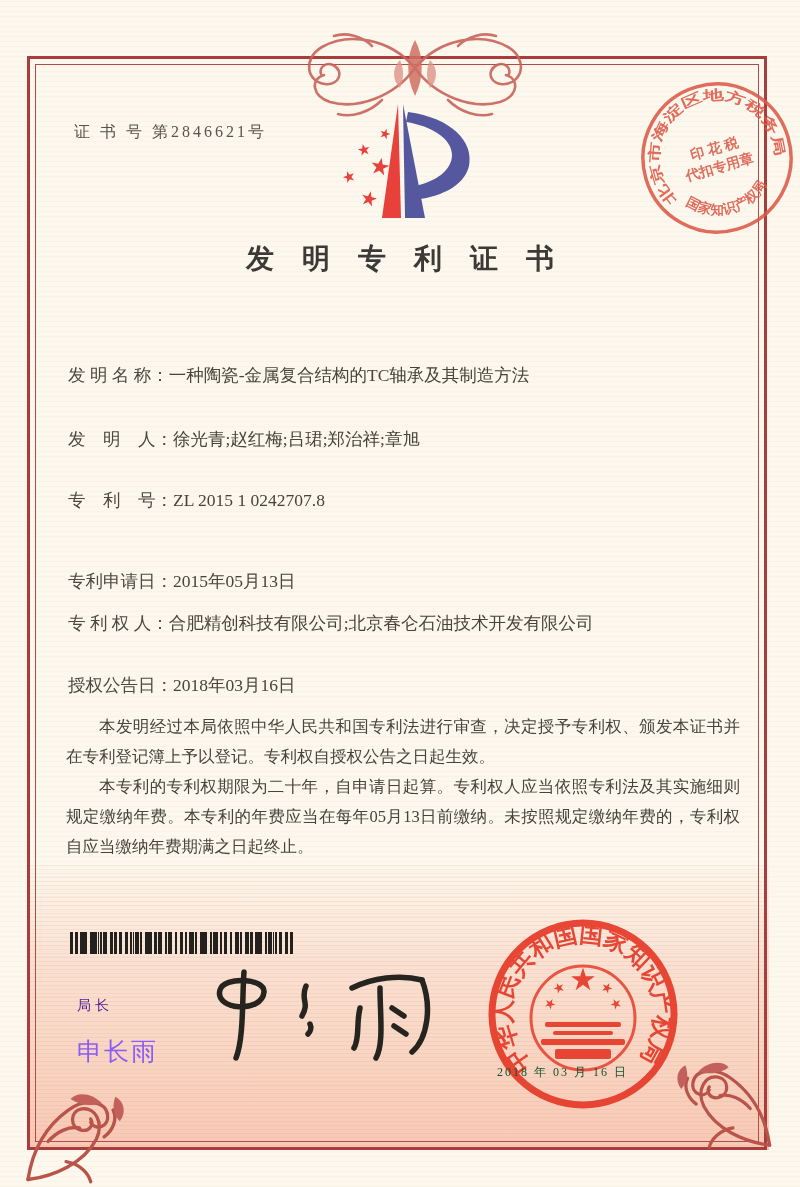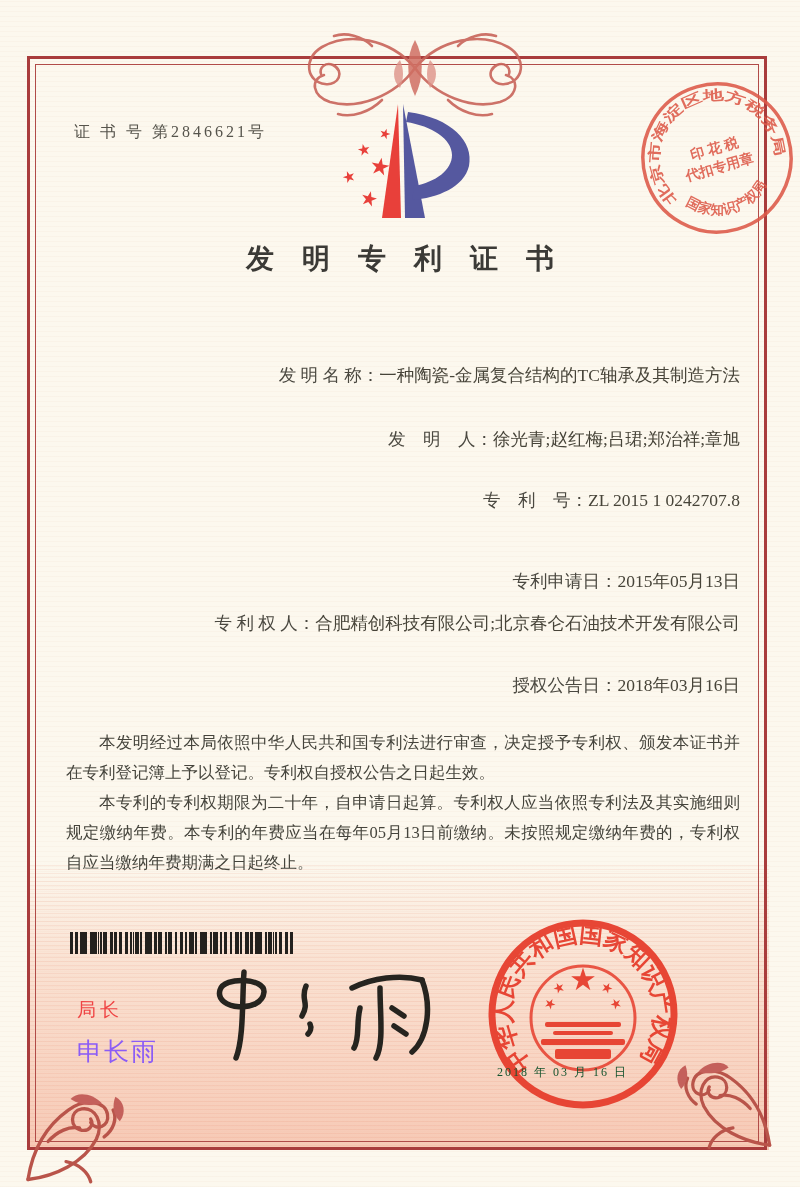--- a/index.html
+++ b/index.html
@@ -34,37 +34,37 @@
     position:absolute;left:74px;top:122px;
     font-size:16px;letter-spacing:3px;color:#56544c;
   }
   .title{
     position:absolute;left:0;top:240px;width:100%;
     text-align:center;font-size:28px;font-weight:600;color:#3b3a36;
     letter-spacing:28px;text-indent:28px;
   }
   .field{
     position:absolute;left:68px;width:672px;
-    font-size:17.5px;color:#4a4840;white-space:nowrap;text-align:right;
+    font-size:17.5px;color:#4a4840;white-space:nowrap;
   }
   .field .flabel{color:#4a4840;}
   .field .fvalue{color:#474439;}
   .paras{
     position:absolute;left:66px;top:712px;width:674px;
-    font-size:16.5px;line-height:30px;color:#45443c;text-align:justify;margin-top:16px;
+    font-size:16.5px;line-height:30px;color:#45443c;text-align:justify;
   }
   .paras p{margin:0;text-indent:2em;}
   .barcode{
     position:absolute;left:70px;top:932px;width:224px;height:22px;
     background:
       repeating-linear-gradient(90deg,#23211e 0 2px,transparent 2px 5px),
       repeating-linear-gradient(90deg,#23211e 0 1px,transparent 1px 7px),
       repeating-linear-gradient(90deg,#23211e 0 3px,transparent 3px 11px);
   }
-  .signoff-title{position:absolute;left:77px;top:997px;font-size:19px;color:#ef4444;letter-spacing:4px;}
+  .signoff-title{position:absolute;left:77px;top:997px;font-size:14px;color:#4c1d95;letter-spacing:4px;}
   .signoff-name{position:absolute;left:77px;top:1035px;font-size:25px;color:#8b5cf6;letter-spacing:2px;}
   .issue-date{
     position:absolute;left:497px;top:1064px;font-size:12px;color:#14532d;
     letter-spacing:2px;z-index:6;
   }
   .logo-wrap{position:absolute;left:322px;top:92px;width:170px;height:140px;}
   .ornament-top{position:absolute;left:262px;top:16px;width:306px;height:116px;z-index:2;}
   .seal-main{position:absolute;left:483px;top:914px;width:200px;height:200px;z-index:5;opacity:.93;}
   .seal-tax{position:absolute;left:636px;top:77px;width:162px;height:162px;transform:rotate(-16deg);opacity:.88;}
   .signature{position:absolute;left:182px;top:958px;width:270px;height:115px;z-index:3;}

